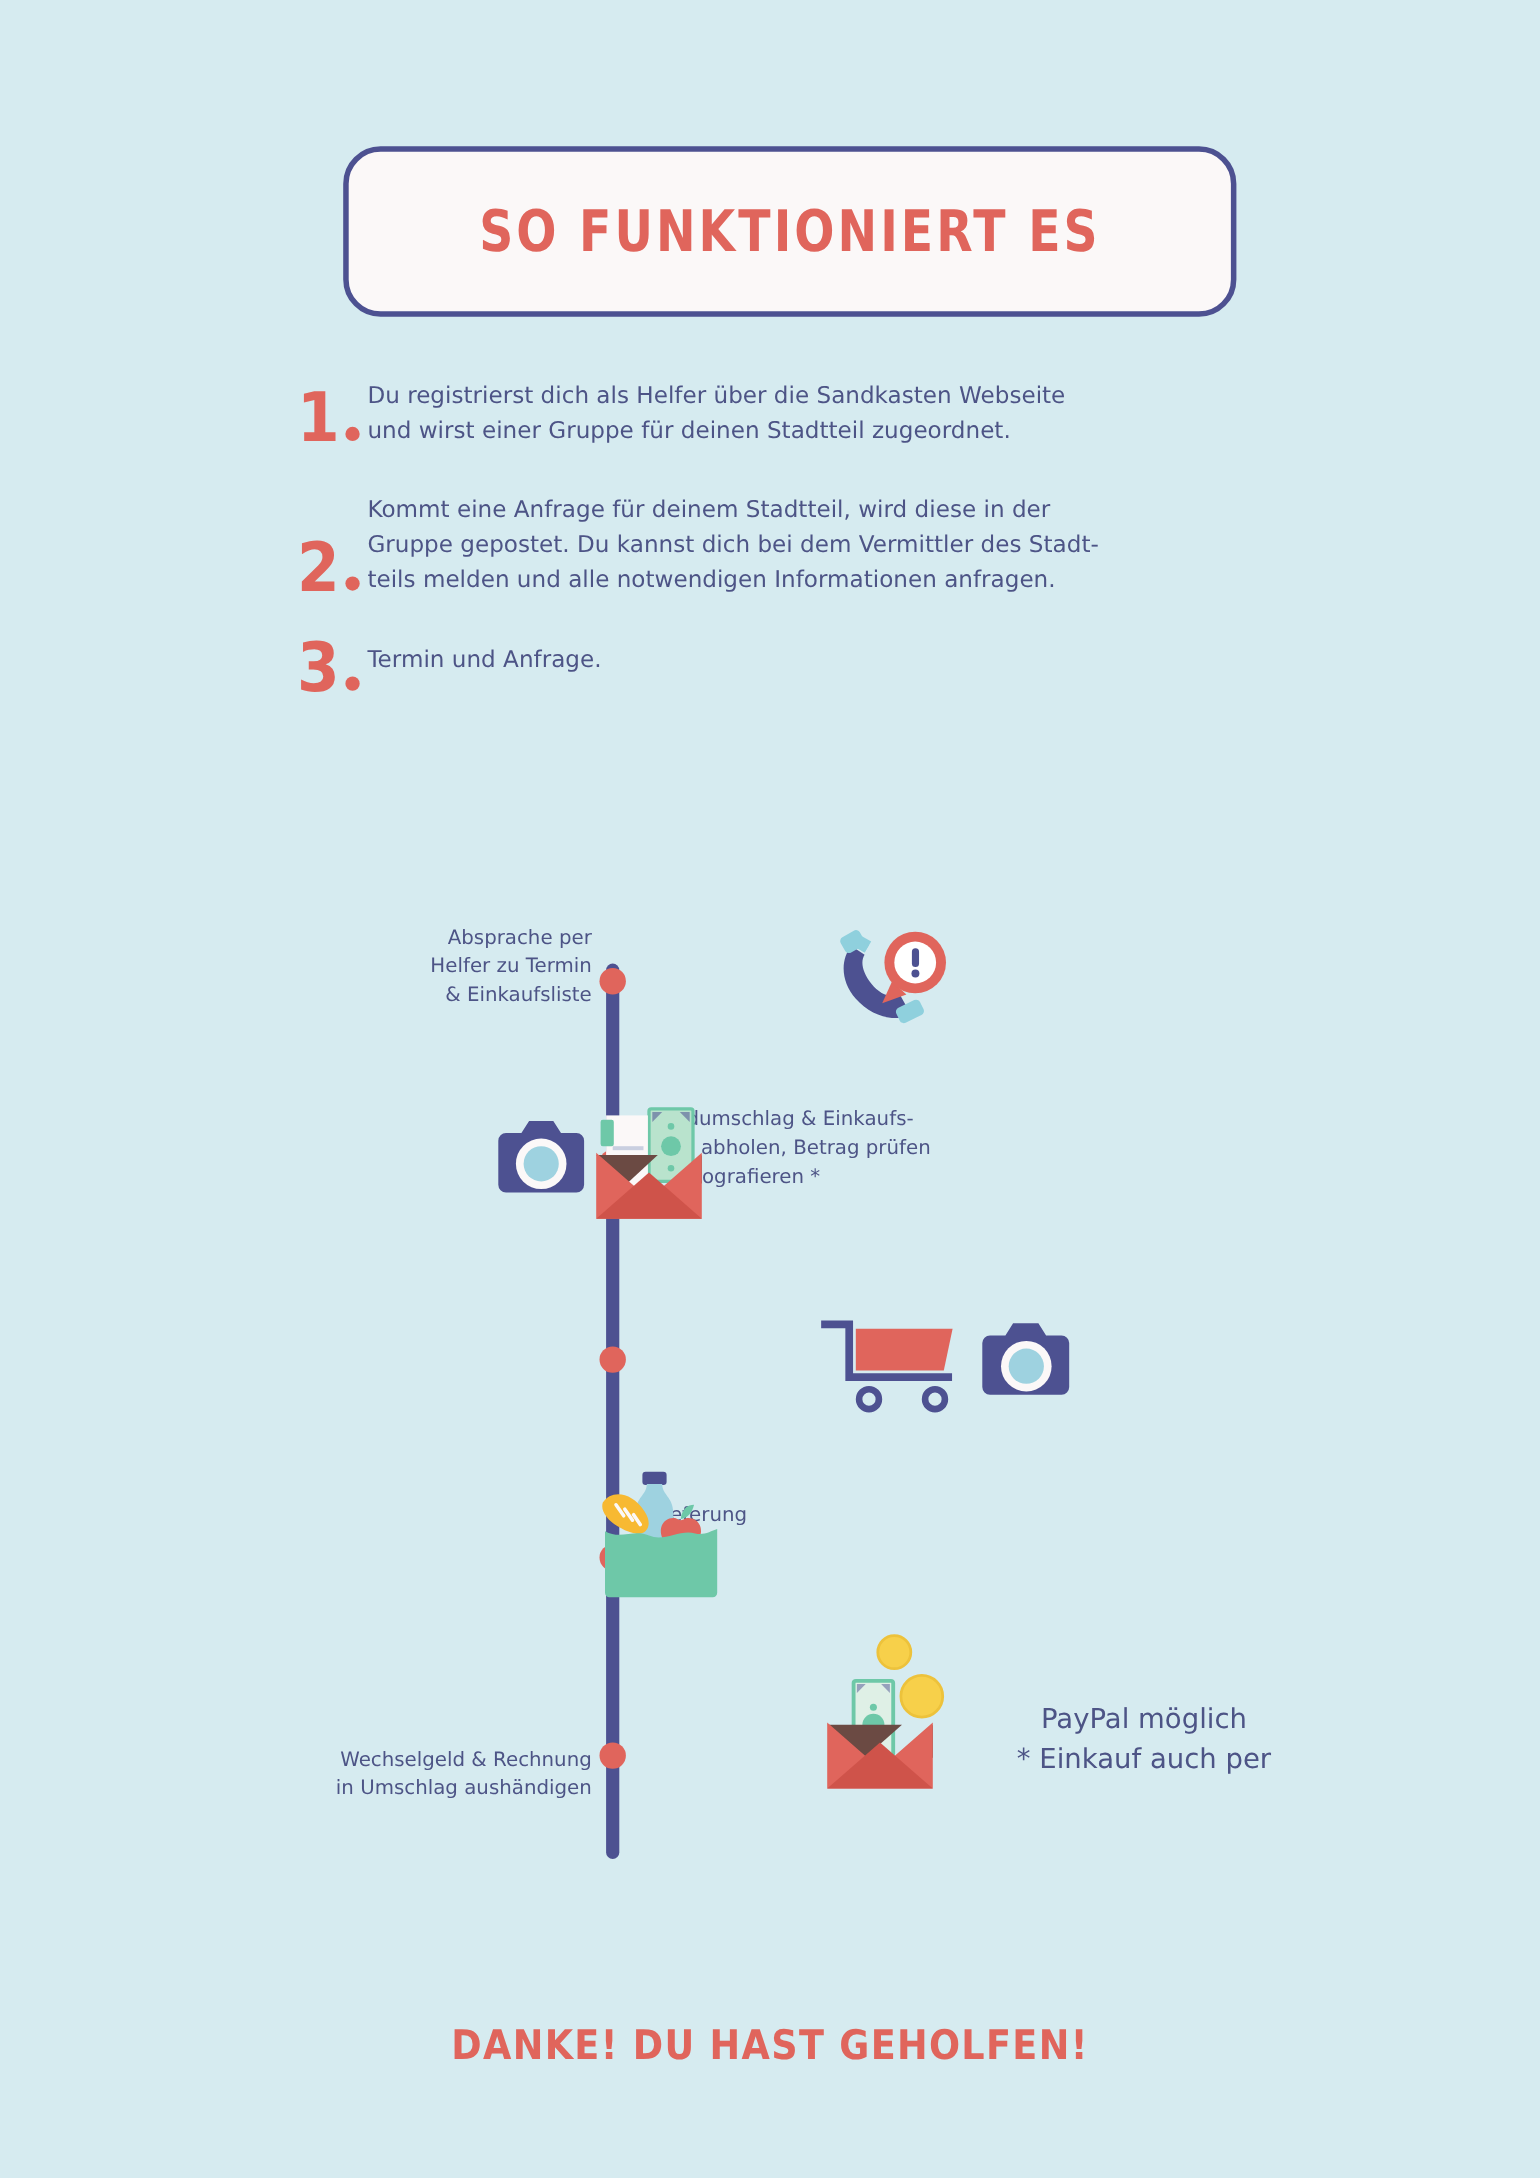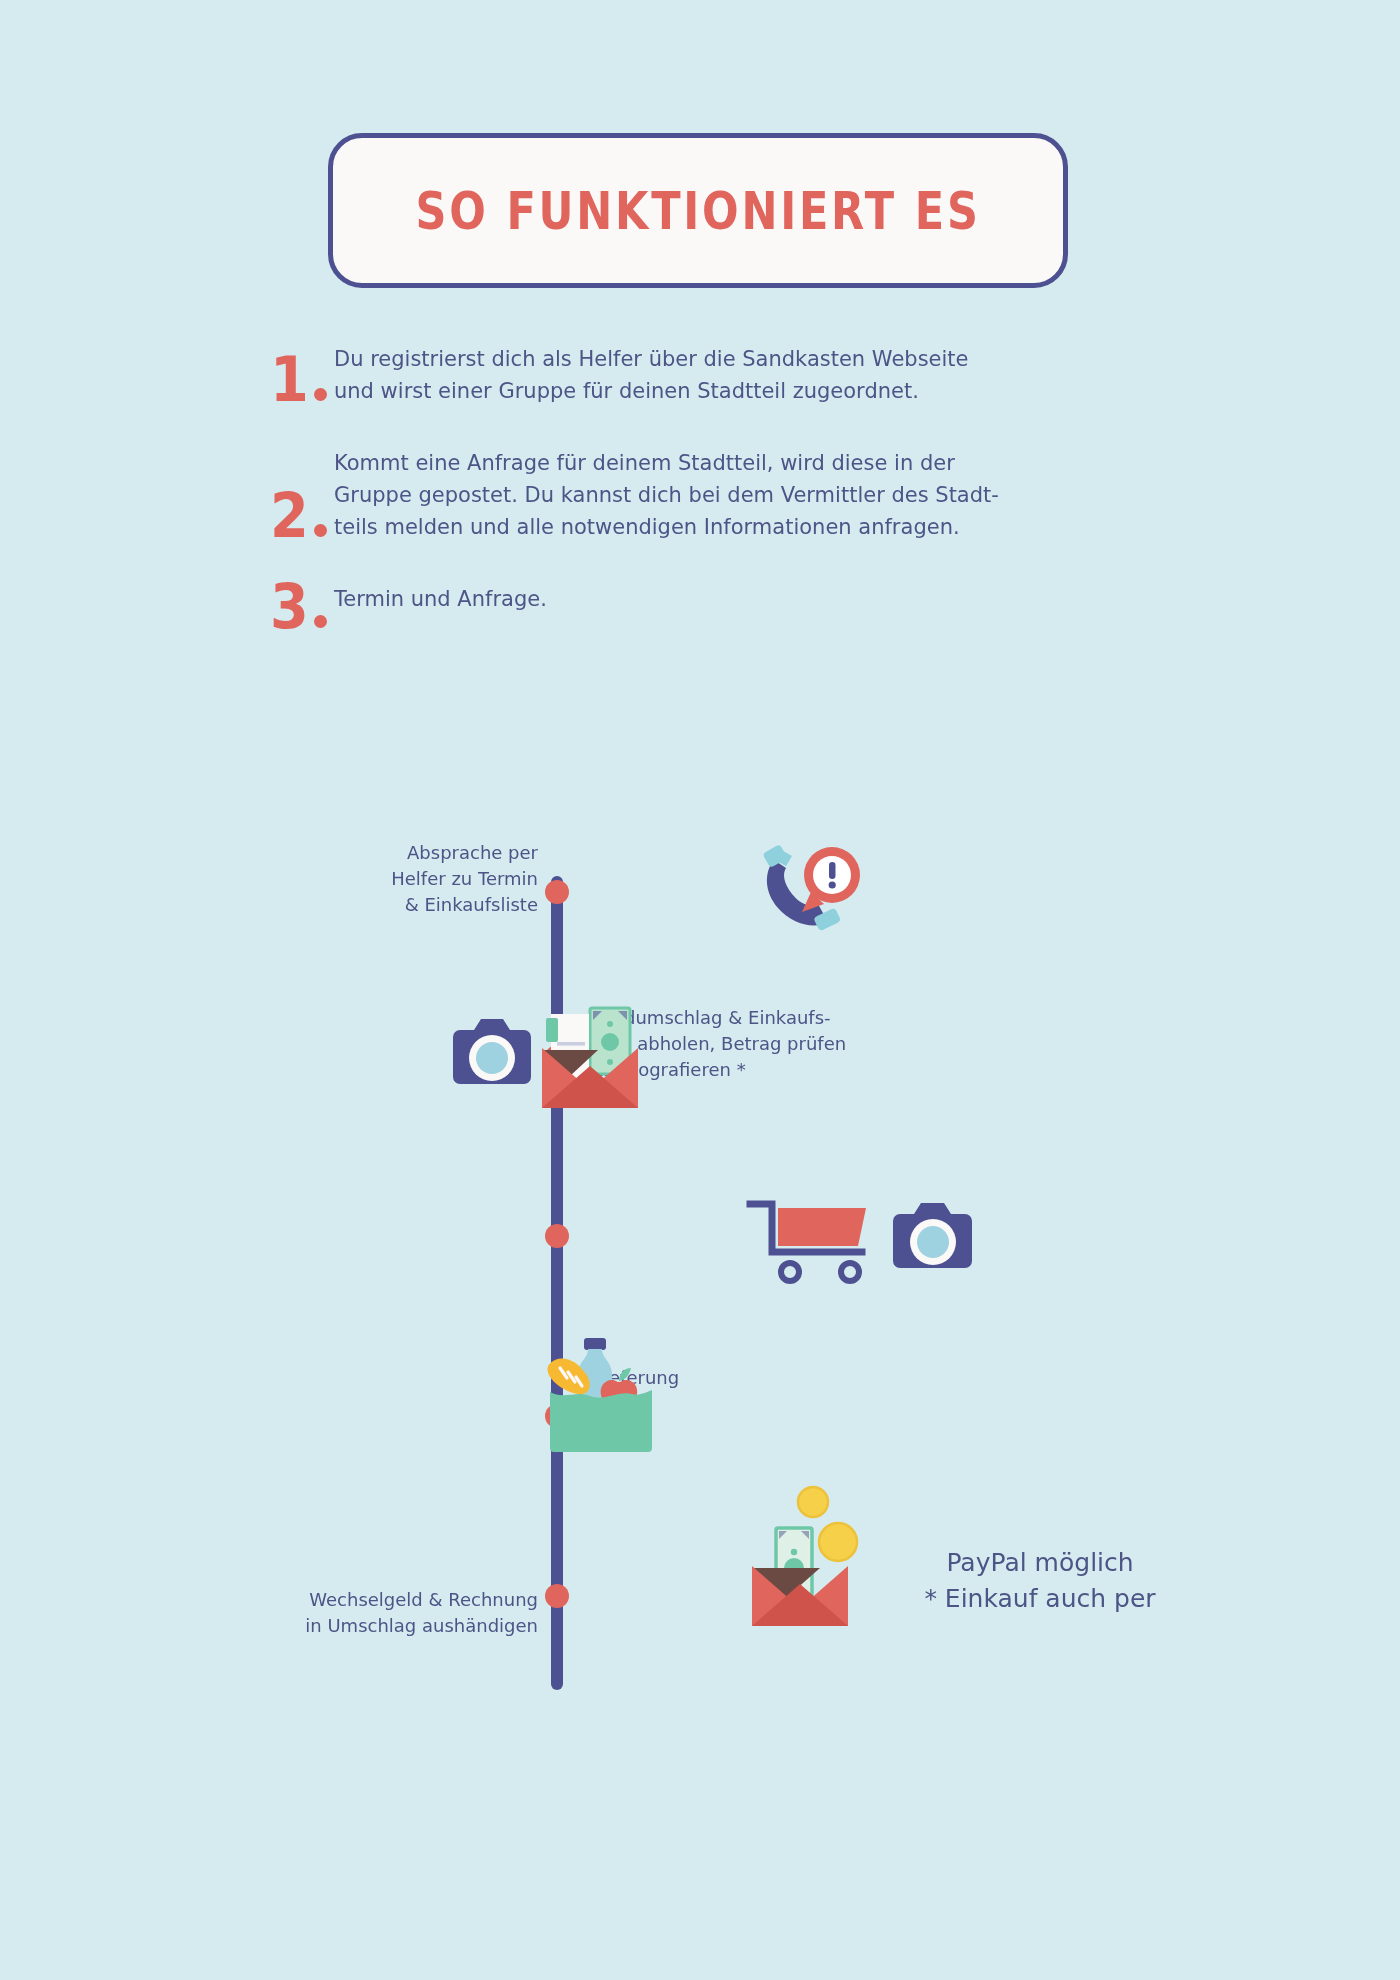--- a/index.html
+++ b/index.html
@@ -7,21 +7,21 @@
     width:1400px;height:1980px;
     background:#d6ebf0;
     font-family:"DejaVu Sans","Liberation Sans",sans-serif;
     overflow:hidden;
     position:relative;
   }
   .page{position:absolute;inset:0;}
 
   
   .title-box{
-    position:absolute;left:328px;top:133px;width:740px;height:155px;
+    position:absolute;left:312px;top:133px;width:812px;height:155px;
     background:#fbf8f8;
     border:5px solid #4d5191;
     border-radius:34px;
     box-sizing:border-box;
     display:flex;align-items:center;justify-content:center;
   }
   .title-text{
     color:#e0655c;
     font-size:52px;
     font-weight:bold;
@@ -264,14 +264,15 @@
       </svg>
     </div>
 
     <div class="note" style="top:745px;">
       <div>PayPal möglich</div>
       <div>* Einkauf auch per</div>
     </div>
 
   </div>
 
+  <div class="footer">DANKE! DU HAST GEHOLFEN!</div>
 
 </div>
 
 </body></html>

